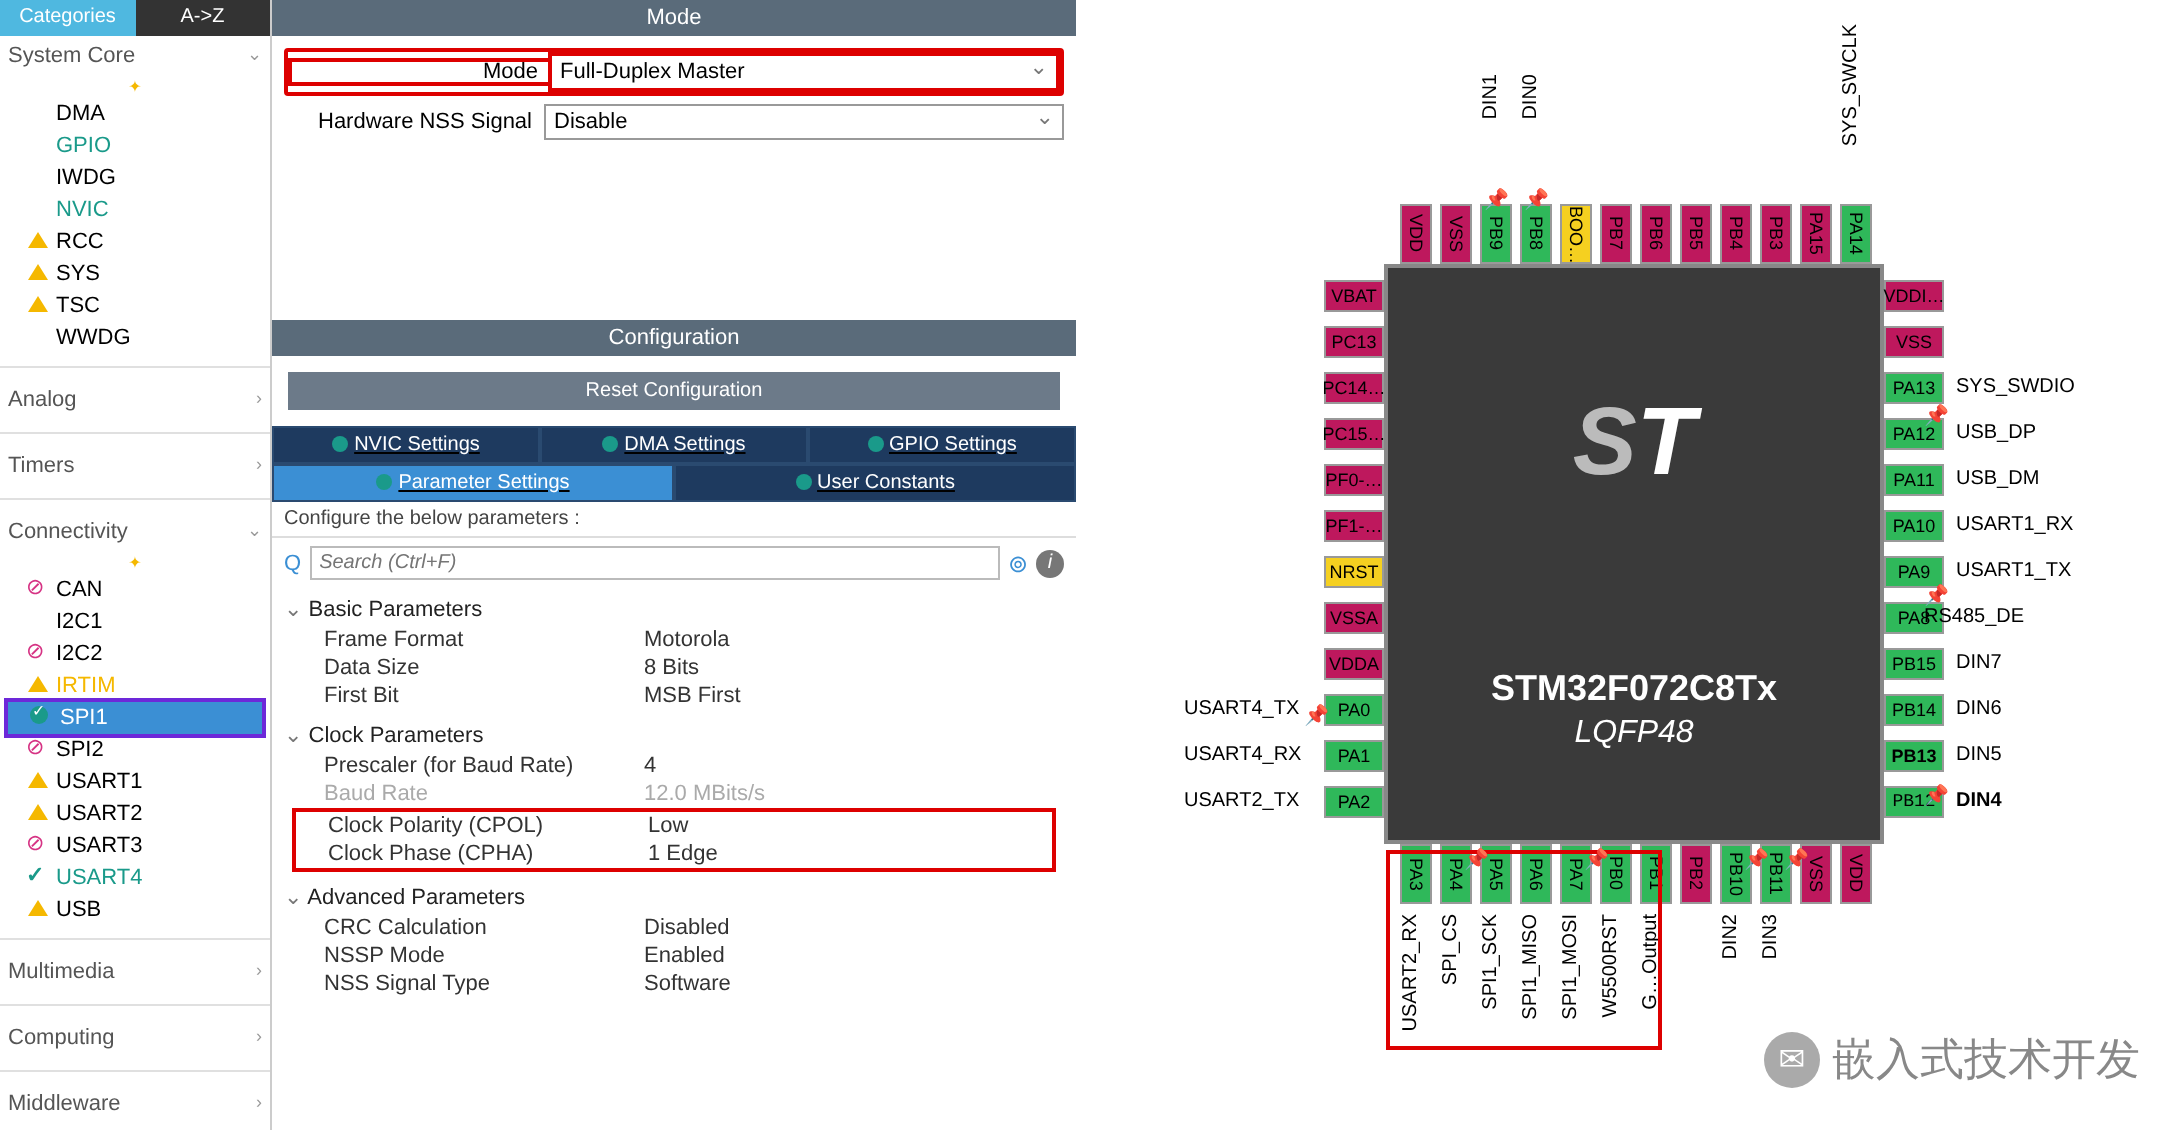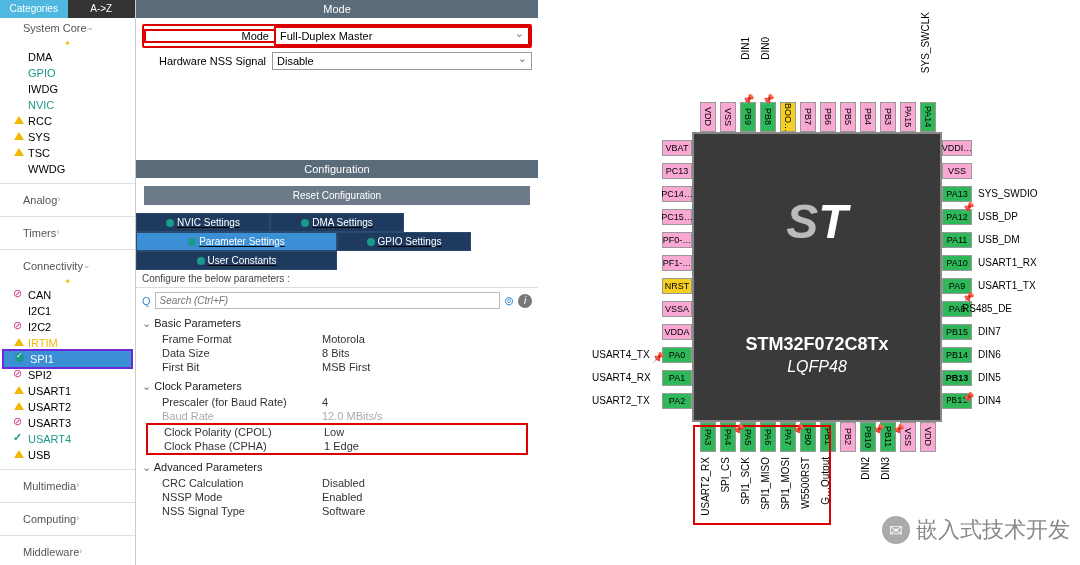--- a/index.html
+++ b/index.html
@@ -4,21 +4,21 @@
 <style>
 * { box-sizing: border-box; margin: 0; padding: 0; font-family: Arial, sans-serif; }
 body { width: 1080px; height: 565px; display: flex; background: #fff; font-size: 11px; overflow: hidden; }
 
 
 .sidebar { width: 136px; border-right: 1px solid #ccc; overflow-y: auto; }
 .tab-strip { display: flex; height: 18px; }
 .tab-strip .tab { flex: 1; font-size: 10px; text-align: center; line-height: 18px; cursor: pointer; }
 .tab-cat { background: #4fb8e0; color: #fff; }
 .tab-az { background: #333; color: #fff; }
-.cat-header { display: flex; justify-content: flex-start; padding: 4px 23px; color: #555; cursor: pointer; font-size: 11px; }
+.cat-header { display: flex; justify-content: space-between; padding: 4px 4px; color: #555; cursor: pointer; font-size: 11px; }
 .cat-header .chev { font-size: 9px; color: #999; }
 .tree-item { padding: 2px 0 2px 28px; font-size: 11px; cursor: pointer; position: relative; }
 .ti-teal { color: #1a9a8a; }
 .ti-yellow::before { content: ""; position: absolute; left: 14px; top: 3px; width: 0; height: 0; border-left: 5px solid transparent; border-right: 5px solid transparent; border-bottom: 8px solid #f5b800; }
 .ti-pink::before { content: "⊘"; position: absolute; left: 13px; top: 0; color: #d63384; font-size: 11px; }
 .ti-green::before { content: "✓"; position: absolute; left: 13px; top: 0; color: #1a9a8a; font-size: 11px; font-weight: bold; }
 .ti-check::before { content: ""; position: absolute; left: 13px; top: 2px; width: 9px; height: 9px; background: #1a9a8a; border-radius: 50%; }
 .ti-check::after { content: "✓"; position: absolute; left: 14px; top: 0; color: #fff; font-size: 8px; }
 .tree-item.selected { background: #3b8fd4; color: #fff; border: 2px solid #6d28d9; margin: -2px 2px; padding-left: 26px; }
 .tree-item.selected::before { left: 11px; }
@@ -66,21 +66,21 @@
 .chip { position: absolute; left: 154px; top: 132px; width: 250px; height: 290px; background: #3a3a3a; border: 2px solid #888; }
 .chip-text { position: absolute; width: 100%; text-align: center; color: #fff; }
 .chip-logo { top: 60px; font-size: 48px; font-style: italic; font-weight: bold; }
 .chip-logo .pre { color: #bbb; }
 .chip-name { top: 200px; font-size: 18px; font-weight: bold; }
 .chip-pkg { top: 224px; font-size: 16px; font-style: italic; }
 
 .pin { position: absolute; font-size: 9px; display: flex; align-items: center; justify-content: center; background: #e8dfa0; border: 1px solid #999; }
 .pin.g { background: #2fb85a; color: #000; }
 .pin.y { background: #f5d020; }
-.pin.k { background: #f9a8d4; }
+.pin.k { background: #be185d; }
 .pl { position: absolute; font-size: 10px; white-space: nowrap; }
 
 
 .pin.h { width: 30px; height: 16px; }
 
 .pin.v { width: 16px; height: 30px; writing-mode: vertical-rl; text-orientation: mixed; }
 
 
 .rl { writing-mode: vertical-rl; text-orientation: mixed; transform: rotate(180deg); }
 
@@ -167,22 +167,22 @@
       <label>Hardware NSS Signal</label>
       <div class="fake-select">Disable</div>
     </div>
   </div>
 
   <div class="config-head">Configuration</div>
   <button class="reset-btn">Reset Configuration</button>
   <div class="cfg-tabs">
     <div class="cfg-tab"><span class="dot"></span><span>NVIC Settings</span></div>
     <div class="cfg-tab"><span class="dot"></span><span>DMA Settings</span></div>
+    <div class="cfg-tab"><span class="dot"></span><span>GPIO Settings</span></div>
     <div class="cfg-tab wide active"><span class="dot"></span><span>Parameter Settings</span></div>
-    <div class="cfg-tab"><span class="dot"></span><span>GPIO Settings</span></div>
     <div class="cfg-tab wide"><span class="dot"></span><span>User Constants</span></div>
   </div>
   <div class="hint">Configure the below parameters :</div>
   <div class="search-row">
     <span class="q-icon">Q</span>
     <input placeholder="Search (Ctrl+F)" style="">
     <span class="odot">⊚</span>
     <span class="info">i</span>
   </div>
   <div class="param-group">
@@ -296,21 +296,21 @@
       <div class="pin h g" style="left: 404px; top: 393px; font-family: Liberation Mono, monospace;">PB12</div>
       <div class="pl" style="left: 440px; top: 188px;">SYS_SWDIO</div>
       <div class="pl" style="left: 440px; top: 211px;">USB_DP</div>
       <div class="pl" style="left: 440px; top: 234px;">USB_DM</div>
       <div class="pl" style="left: 440px; top: 257px;">USART1_RX</div>
       <div class="pl" style="left: 440px; top: 280px;">USART1_TX</div>
       <div class="pl" style="left: 424px; top: 303px;">RS485_DE</div>
       <div class="pl" style="left: 440px; top: 326px;">DIN7</div>
       <div class="pl" style="left: 440px; top: 349px;">DIN6</div>
       <div class="pl" style="left: 440px; top: 372px;">DIN5</div>
-      <div class="pl" style="left: 440px; top: 395px;">DIN4</div>
+      <div class="pl" style="left: 440px; top: 395px; font-weight: bold;">DIN4</div>
     </div>
 
   <div id="bottom-pins">
       <div class="pin v g" style="left: 162px; top: 422px;">PA3</div>
       <div class="pin v g" style="left: 182px; top: 422px;">PA4</div>
       <div class="pin v g" style="left: 202px; top: 422px;">PA5</div>
       <div class="pin v g" style="left: 222px; top: 422px;">PA6</div>
       <div class="pin v g" style="left: 242px; top: 422px;">PA7</div>
       <div class="pin v g" style="left: 262px; top: 422px;">PB0</div>
       <div class="pin v g" style="left: 282px; top: 422px;">PB1</div>

